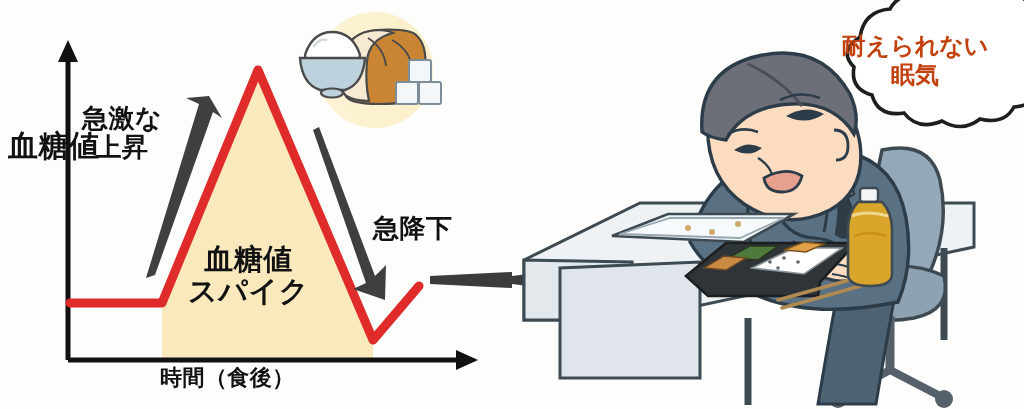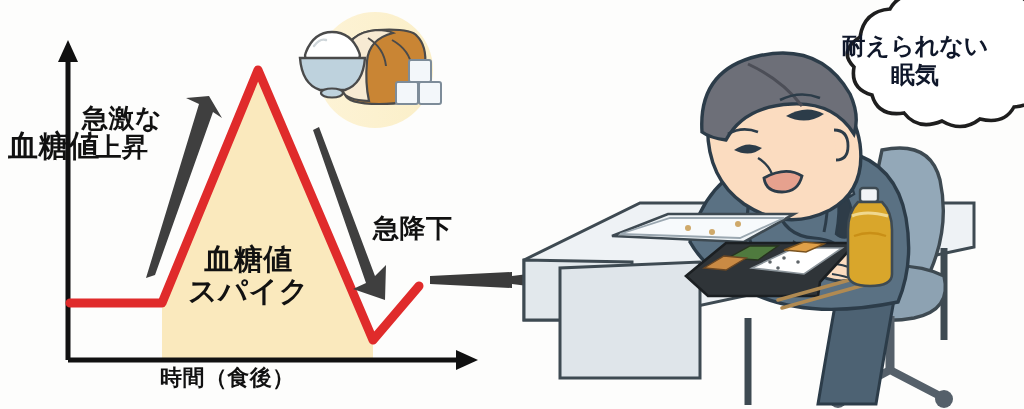--- a/index.html
+++ b/index.html
@@ -74,21 +74,21 @@
   #scene-svg { position: absolute; left: 0; top: 0; }
 
   #bubble-text {
     position: absolute;
     left: 822px; top: 32px;
     width: 186px;
     text-align: center;
     font-size: 24px;
     font-weight: 700;
     font-family: "DejaVu Sans", "Liberation Sans", sans-serif;
-    color: #0f172a;
+    color: #c2410c;
     line-height: 1.22;
     white-space: pre;
   }
 </style>
 </head>
 <body>
 
 <div id="stage">
 
   <div id="chart-panel">

